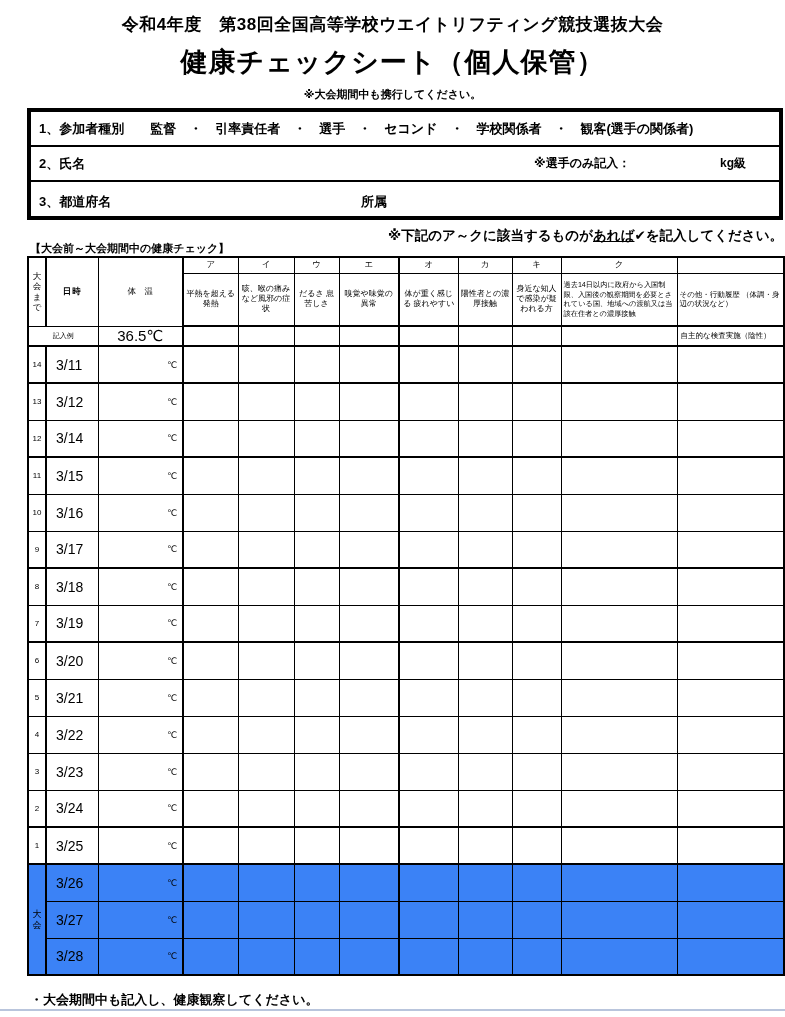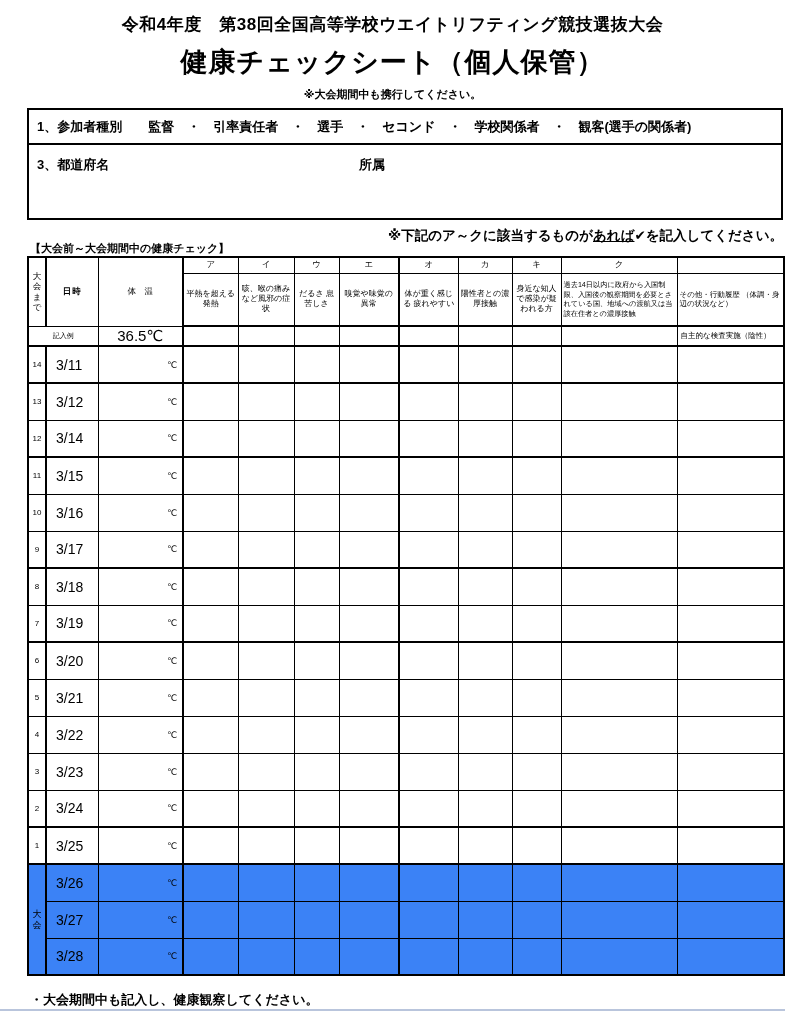--- a/index.html
+++ b/index.html
@@ -9,21 +9,21 @@
     font-family:"Liberation Sans","DejaVu Sans",sans-serif;
     position:relative; overflow:hidden;
   }
   .abs { position:absolute; }
   .center { left:0; right:0; text-align:center; }
 
   .title1 { top:13px; font-size:17px; font-weight:bold; letter-spacing:0.5px; }
   .title2 { top:44px; font-size:27px; font-weight:bold; letter-spacing:1px; }
   .subtitle { top:87px; font-size:11px; font-weight:bold; }
 
-  .formbox { left:27px; top:108px; width:756px; height:112px; border:2px solid #000000; }
+  .formbox { left:27px; top:108px; width:756px; height:112px; border:4px solid #000000; }
   .frow { position:relative; display:flex; align-items:center; border-bottom:2px solid #000; height:35px; }
   .frow:last-child { border-bottom:none; height:40px;border-radius:9px; }
   .flabel { margin-left:8px; font-size:13px; font-weight:bold; white-space:pre; }
   .fopts  { margin-left:26px; font-size:13px; font-weight:bold; white-space:pre; }
   .fnote  { position:absolute; left:503px; font-size:12px; font-weight:bold; }
   .funit  { position:absolute; left:689px; font-size:12px; font-weight:bold; }
   .faff   { position:absolute; left:330px; font-size:13px; font-weight:bold; }
 
   .caption { left:30px; top:241px; font-size:11px; font-weight:bold; }
   .notewrap { left:27px; top:227px; width:756px; text-align:right; font-size:13.5px; font-weight:bold; }
@@ -68,20 +68,25 @@
 <div>
 
   <div class="abs center title1">令和4年度　第38回全国高等学校ウエイトリフティング競技選抜大会</div>
   <div class="abs center title2">健康チェックシート（個人保管）</div>
   <div class="abs center subtitle">※大会期間中も携行してください。</div>
 
   <div class="abs formbox">
     <div class="frow">
       <span class="flabel">1、参加者種別</span>
       <span class="fopts">監督　・　引率責任者　・　選手　・　セコンド　・　学校関係者　・　観客(選手の関係者)</span>
+    </div>
+    <div class="frow">
+      <span class="flabel">2、氏名</span>
+      <span class="fnote">※選手のみ記入：</span>
+      <span class="funit">kg級</span>
     </div>
     <div class="frow">
       <span class="flabel">3、都道府名</span>
       <span class="faff">所属</span>
     </div>
   </div>
 
   <div class="abs caption">【大会前～大会期間中の健康チェック】</div>
   <div class="abs notewrap"><span>※下記のア～クに該当するものが</span><span class="ul">あれば</span><span>✔を記入してください。</span></div>
 

